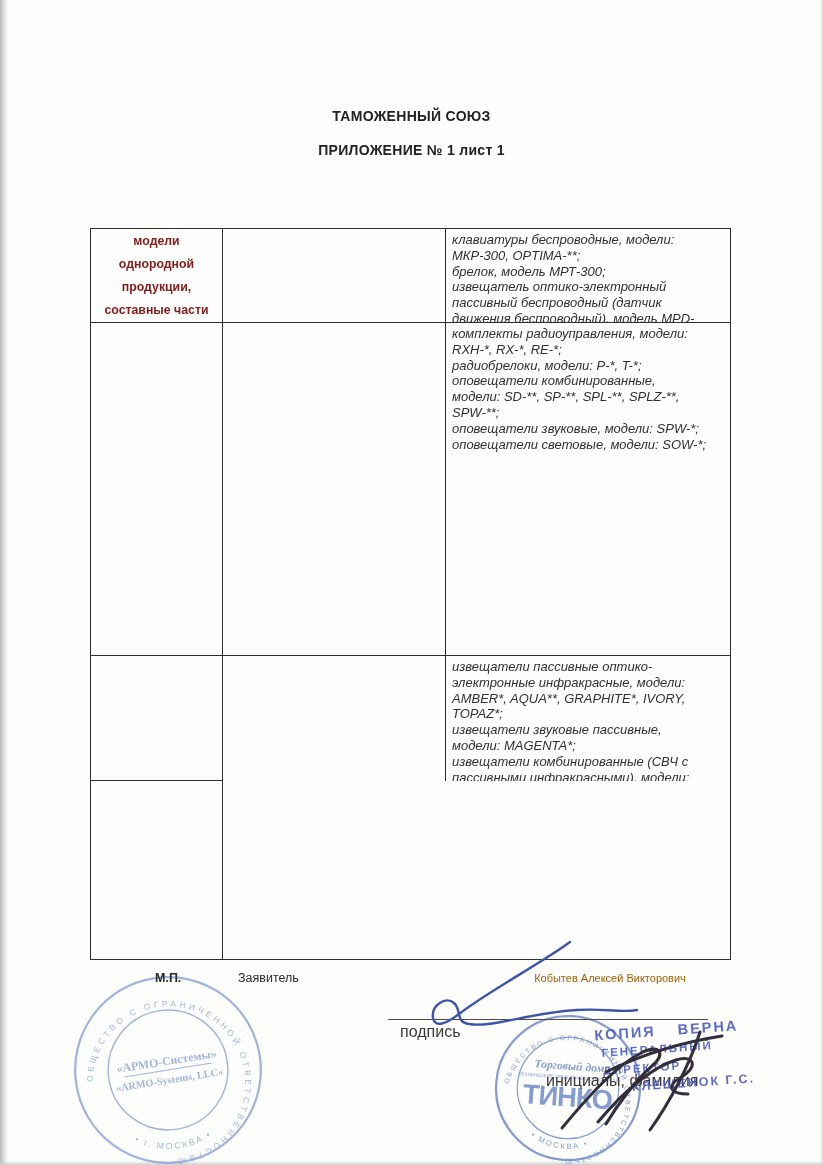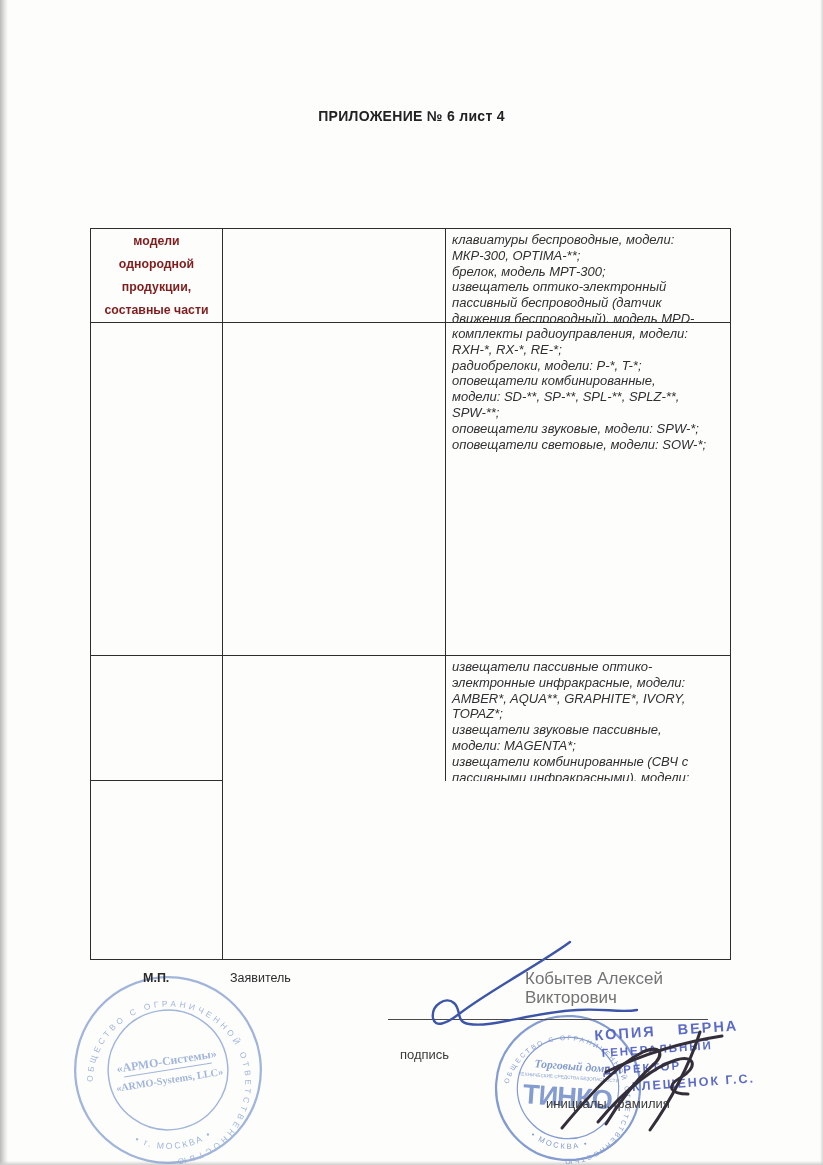--- a/index.html
+++ b/index.html
@@ -56,27 +56,27 @@
   }
   .td-products {
     font-size: 13px; line-height: 15.8px; padding: 3px 4px 3px 6px;
     white-space: pre-line; color: #303030; font-style: italic;
   }
 
   
   .lbl { position: absolute; font-size: 12.5px; color: #2b2b2b; }
   .name-block {
     position: absolute; left: 525px; top: 969px; width: 170px;
-    font-size: 17px; line-height: 19px; color: #737373;
+    text-align: center; font-size: 11px; line-height: 19px; color: #a16207;
   }
   .sig-line {
     position: absolute; left: 388px; top: 1019px; width: 320px;
     border-top: 1.2px solid #4a4a4a;
   }
-  .sub-lbl { position: absolute; font-size: 13px; color: #3a3a3a; margin-top: 24px; }
+  .sub-lbl { position: absolute; font-size: 16px; color: #3a3a3a; }
 
   
   .stamp { position: absolute; pointer-events: none; }
   .stamp-armo { left: 70px; top: 972px; opacity: .72; transform: rotate(-9deg); }
   .stamp-tinko { left: 492px; top: 1012px; opacity: .85; transform: rotate(4deg); }
   .copy-stamp {
     position: absolute; left: 596px; top: 1019px; width: 210px;
     transform: rotate(-4deg);
     font-weight: bold; line-height: 18px; letter-spacing: 2px;
     opacity: .92;
@@ -88,21 +88,22 @@
 </style>
 </head>
 <body>
 
 <div class="page">
   <div class="edge-left"></div>
   <div class="edge-right"></div>
   <div class="edge-bottom"></div>
 
   <div class="doc-header">
-    <div class="t">ПРИЛОЖЕНИЕ № 6 лист 4</div>
+    <div class="t">ТАМОЖЕННЫЙ СОЮЗ</div>
+    <div class="t">ПРИЛОЖЕНИЕ № 1 лист 1</div>
   </div>
 
   <div class="tbl">
     <div class="cell th">Наименование, типы, марки, модели однородной продукции, составные части изделия или комплекса</div>
 
     <div class="cell"></div>
     <div class="cell td-products">клавиатуры беспроводные, модели:
 МКР-300, OPTIMA-**;
 брелок, модель МРТ-300;
 извещатель оптико-электронный
@@ -179,22 +180,22 @@
       <textPath href="#tinkoRingTop">ОБЩЕСТВО С ОГРАНИЧЕННОЙ ОТВЕТСТВЕННОСТЬЮ</textPath>
     </text>
     <text font-size="7.5" fill="#6f8cc9" letter-spacing="2" font-family="Liberation Sans, sans-serif">
       <textPath href="#tinkoRingBottom" startOffset="22">• МОСКВА •</textPath>
     </text>
     <text x="75" y="57" text-anchor="middle" font-size="11.5" font-style="italic" font-weight="bold" fill="#6f8cc9" font-family="Liberation Serif, serif">Торговый дом</text>
     <text x="75" y="66" text-anchor="middle" font-size="4.6" fill="#6f8cc9" font-family="Liberation Sans, sans-serif">ТЕХНИЧЕСКИЕ СРЕДСТВА БЕЗОПАСНОСТИ</text>
     <text x="75" y="93" text-anchor="middle" font-size="27" font-weight="bold" letter-spacing="-1" fill="#6f8cc9" font-family="Liberation Sans, sans-serif">ТИНКО</text>
   </svg>
 
-  <div class="lbl" style="left:143px; top:971px; font-weight:bold;">М.П.</div>
-  <div class="lbl" style="left:230px; top:971px;">Заявитель</div>
+  <div class="lbl" style="left:155px; top:971px; font-weight:bold;">М.П.</div>
+  <div class="lbl" style="left:238px; top:971px;">Заявитель</div>
   <div class="name-block">Кобытев Алексей Викторович</div>
   <div class="sig-line"></div>
   <div class="sub-lbl" style="left:400px; top:1023px;">подпись</div>
   <div class="sub-lbl" style="left:546px; top:1072px;">инициалы, фамилия</div>
 
   <svg class="sig" style="left:415px; top:940px;" width="230" height="95" viewBox="0 0 230 95">
     <path d="M 155,2 C 125,24 72,52 44,74 C 31,84 20,88 18,78 C 16,65 31,56 39,63 C 47,70 40,82 54,84 C 78,88 112,73 162,70 C 187,68 205,73 222,70" fill="none" stroke="#3d55a8" stroke-width="2.4" stroke-linecap="round"></path>
   </svg>
 
   <div class="copy-stamp" style="color:#4f60c2;">

